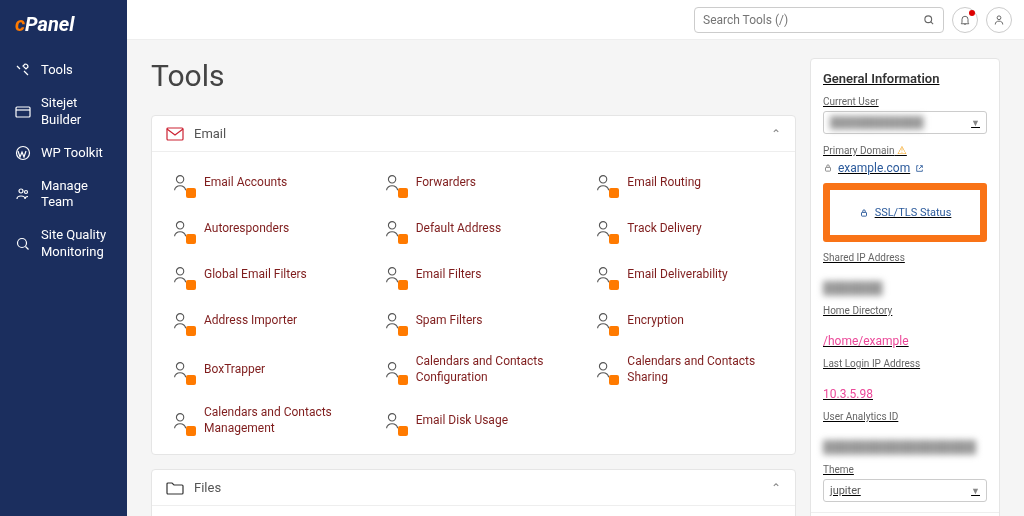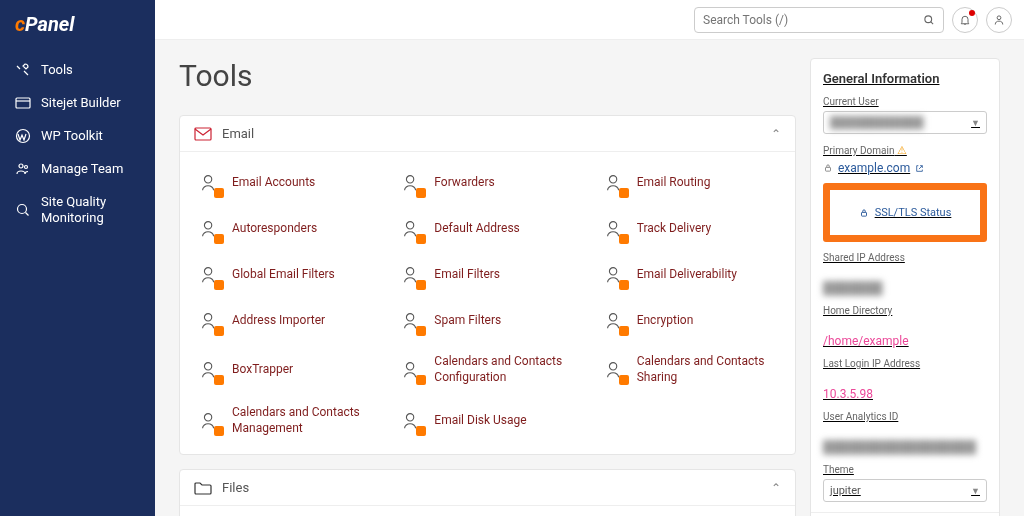--- a/index.html
+++ b/index.html
@@ -1,17 +1,17 @@
 <!DOCTYPE html>
 <html><head>
 <meta charset="utf-8">
 <style>
 * { margin: 0; padding: 0; box-sizing: border-box; font-family: -apple-system, BlinkMacSystemFont, "Segoe UI", Roboto, sans-serif; }
 body { background: #f5f5f5; width: 1024px; height: 516px; overflow: hidden; display: flex; }
-.sidebar { width: 155px; background: #1b2e5e; color: #fff; flex-shrink: 0; }
+.sidebar { width: 127px; background: #1b2e5e; color: #fff; flex-shrink: 0; }
 .logo { padding: 12px 15px 10px; font-size: 20px; font-weight: bold; font-style: italic; }
 .logo-c { color: #ff7a00; }
 .nav { padding: 8px 0; }
 .nav-item { display: flex; align-items: center; padding: 8px 15px; font-size: 13px; cursor: pointer; gap: 10px; line-height: 1.3; }
 .nav-item .ico { width: 16px; height: 16px; flex-shrink: 0; display: flex; align-items: center; justify-content: center; }
 .main { flex: 1; display: flex; flex-direction: column; border-radius: 10px; }
 .topbar { height: 40px; background: #fff; display: flex; justify-content: flex-end; align-items: center; padding: 0 12px; gap: 8px; border-bottom: 1px solid #eee; }
 .search { width: 250px; border: 1px solid #ccc; border-radius: 4px; height: 26px; display: flex; align-items: center; padding: 0 8px; font-size: 12px; color: #888; }
 .search input { border: none; outline: none; flex: 1; font-size: 12px; }
 .round-btn { width: 26px; height: 26px; border: 1px solid #ccc; border-radius: 50%; display: flex; align-items: center; justify-content: center; cursor: pointer; position: relative; }

